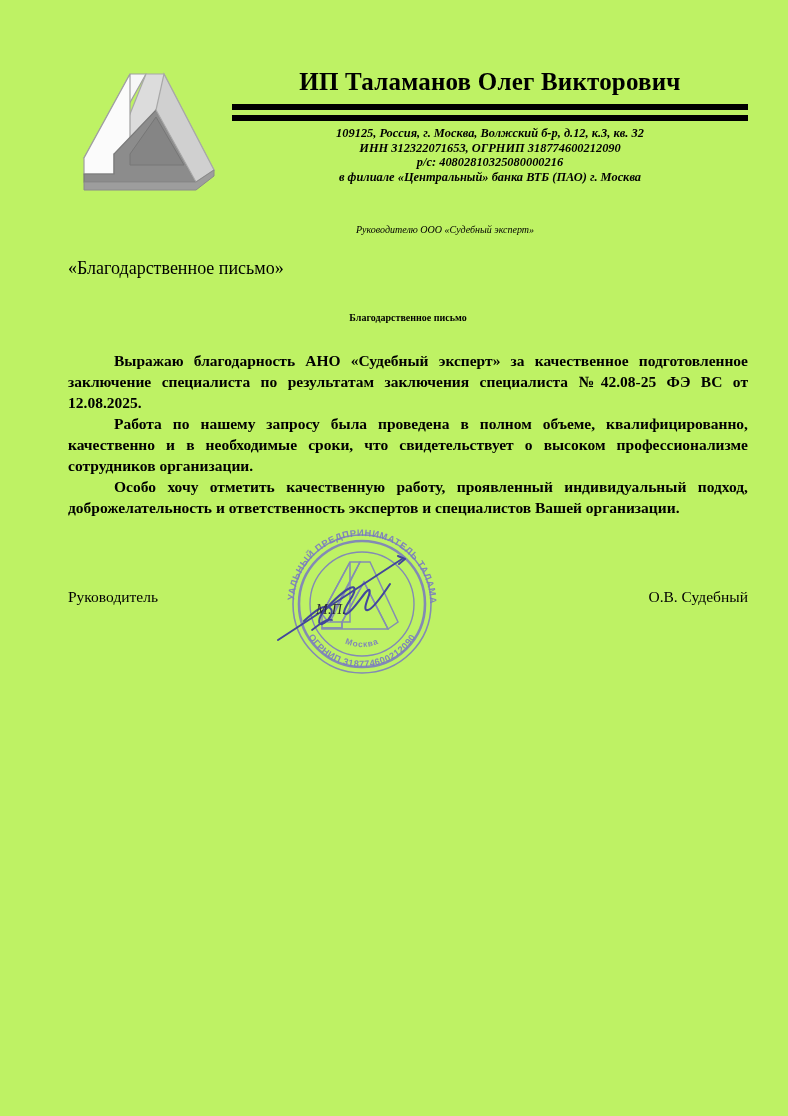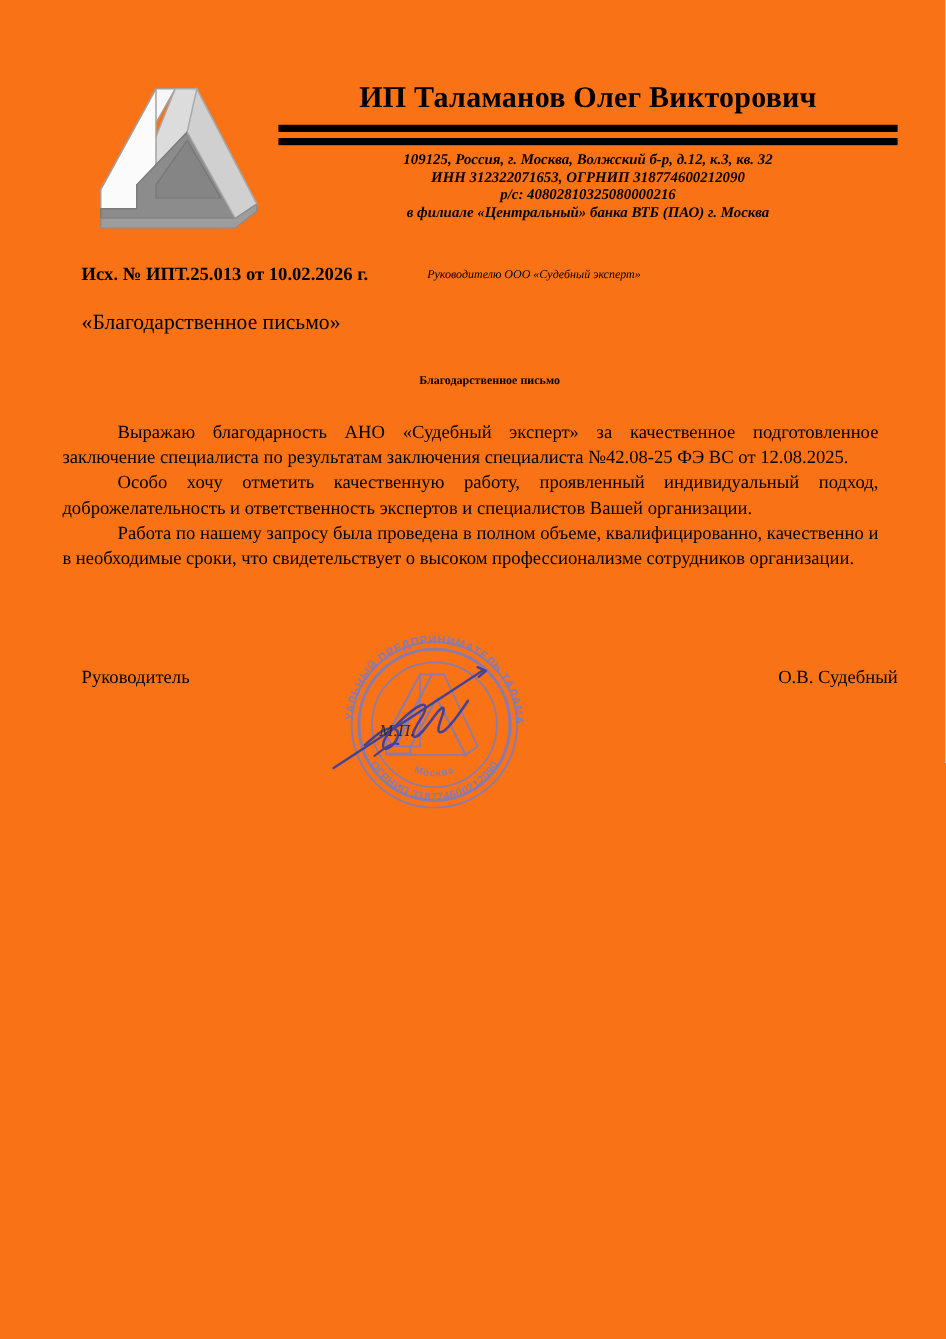--- a/index.html
+++ b/index.html
@@ -8,21 +8,21 @@
     background: #ffffff;
   }
   body {
     font-family: "Liberation Serif", "DejaVu Serif", serif;
     color: #000000;
   }
   .page {
     position: relative;
     width: 788px;
     height: 1116px;
-    background: #f97316;
+    background: #bef264;
     overflow: hidden;
   }
 
   
   .letterhead {
     position: absolute;
     left: 0;
     top: 0;
     width: 788px;
     height: 210px;
@@ -112,38 +112,39 @@
     position: absolute;
     left: 68px;
     top: 312px;
     width: 680px;
     text-align: center;
     font-size: 10px;
     font-weight: bold;
   }
   .body-text {
     position: absolute;
-    left: 52px;
+    left: 68px;
     top: 350px;
     width: 680px;
     font-size: 15.5px;
     line-height: 21px;
     text-align: justify;
     text-justify: inter-word;
+    font-weight: bold;
   }
   .body-text p {
     margin: 0;
     text-indent: 46px;
   }
 
   
   .sig-row {
     position: absolute;
     left: 68px;
-    top: 556px;
+    top: 588px;
     width: 680px;
     height: 24px;
     text-align: right;
   }
   .sig-role {
     position: absolute;
     left: 0;
     top: 0;
     font-size: 15.5px;
     white-space: nowrap;
@@ -211,32 +212,31 @@
 
     <div class="bank-details">
       <div>109125, Россия, г. Москва, Волжский б-р, д.12, к.3, кв. 32</div>
       <div>ИНН 312322071653, ОГРНИП 318774600212090</div>
       <div>р/с: 40802810325080000216</div>
       <div>в филиале «Центральный» банка ВТБ (ПАО) г. Москва</div>
     </div>
   </div>
 
   <div class="ref-row">
-    <div class="ref-number">Исх. № ИПТ.25.013 от 10.02.2026 г.</div>
     <div class="addressee">Руководителю ООО «Судебный эксперт»</div>
   </div>
 
   <div class="subject-line">«Благодарственное письмо»</div>
 
   <div class="doc-title">Благодарственное письмо</div>
 
   <div class="body-text">
     <p>Выражаю благодарность АНО «Судебный эксперт» за качественное подготовленное заключение специалиста по результатам заключения специалиста №42.08-25 ФЭ ВС от 12.08.2025.</p>
+    <p>Работа по нашему запросу была проведена в полном объеме, квалифицированно, качественно и в необходимые сроки, что свидетельствует о высоком профессионализме сотрудников организации.</p>
     <p>Особо хочу отметить качественную работу, проявленный индивидуальный подход, доброжелательность и ответственность экспертов и специалистов Вашей организации.</p>
-    <p>Работа по нашему запросу была проведена в полном объеме, квалифицированно, качественно и в необходимые сроки, что свидетельствует о высоком профессионализме сотрудников организации.</p>
   </div>
 
   <div class="stamp-area">
     <svg viewBox="0 0 180 156" xmlns="http://www.w3.org/2000/svg">
       <defs>
         <path id="arcTop" d="M 22,86 A 68,68 0 0 1 158,86" fill="none"></path>
         <path id="arcBottom" d="M 27,86 A 63,63 0 0 0 153,86" fill="none"></path>
         <path id="arcCity" d="M 47,86 A 43,43 0 0 0 133,86" fill="none"></path>
       </defs>
 

